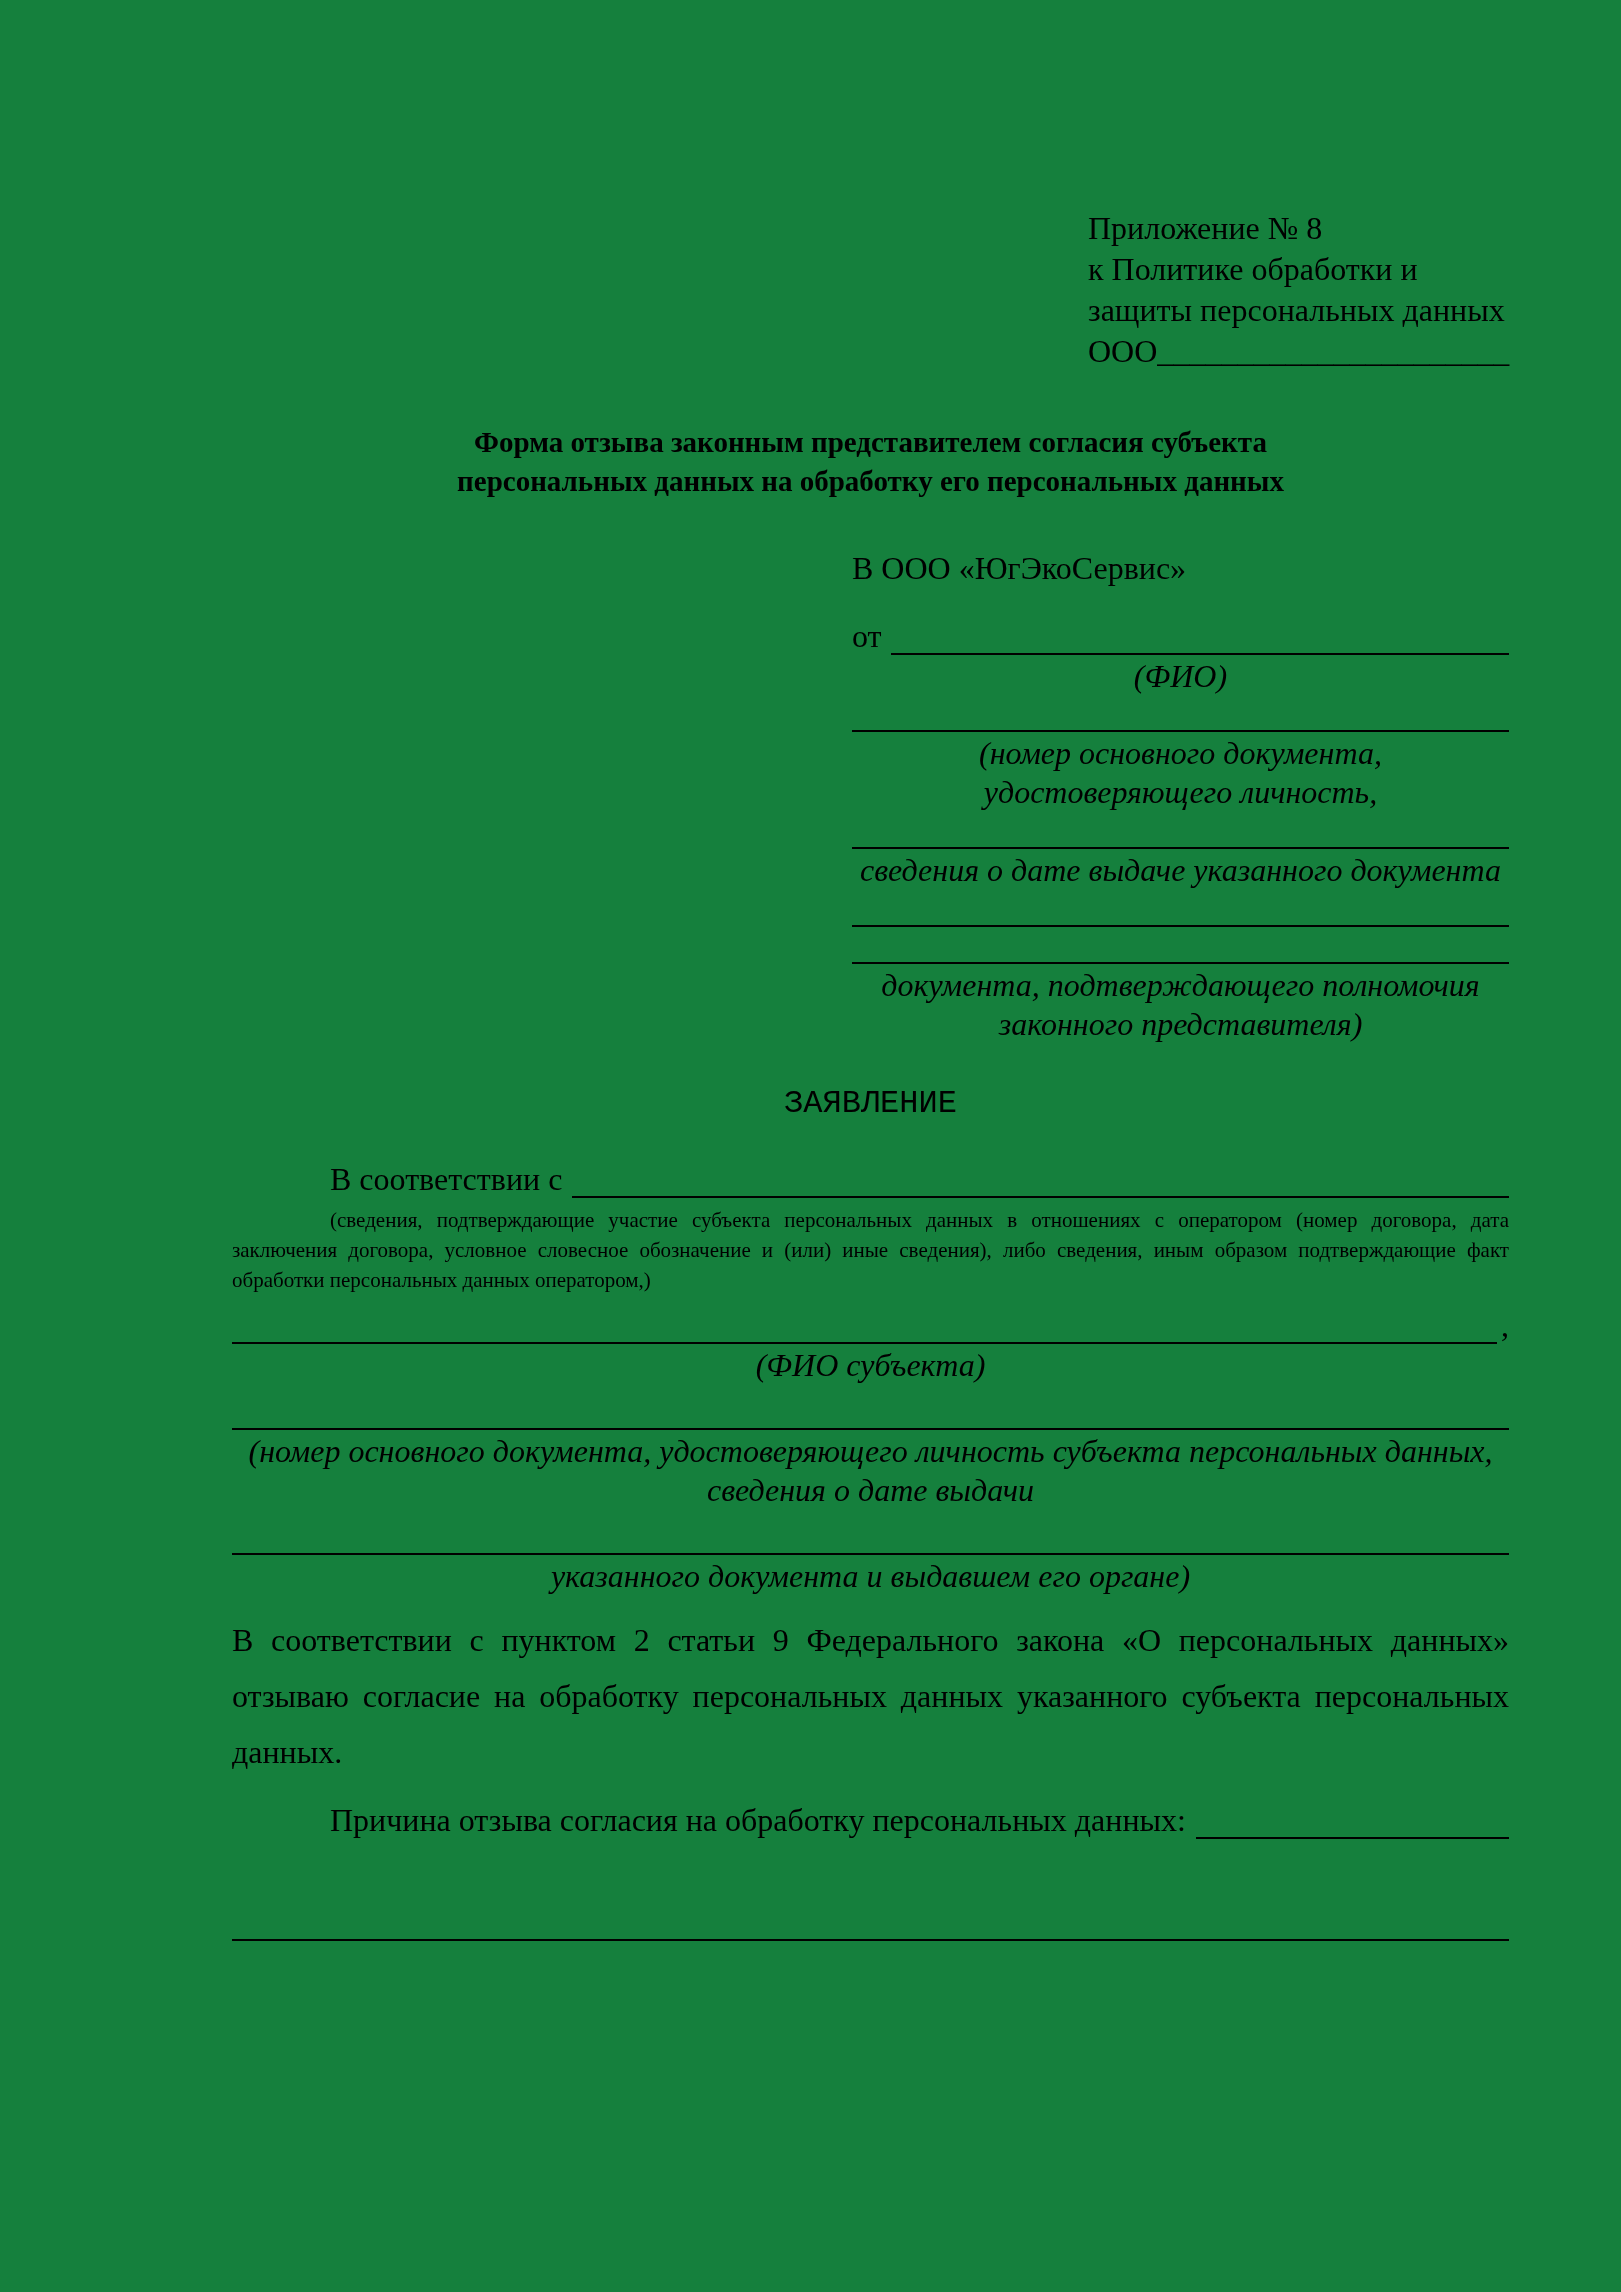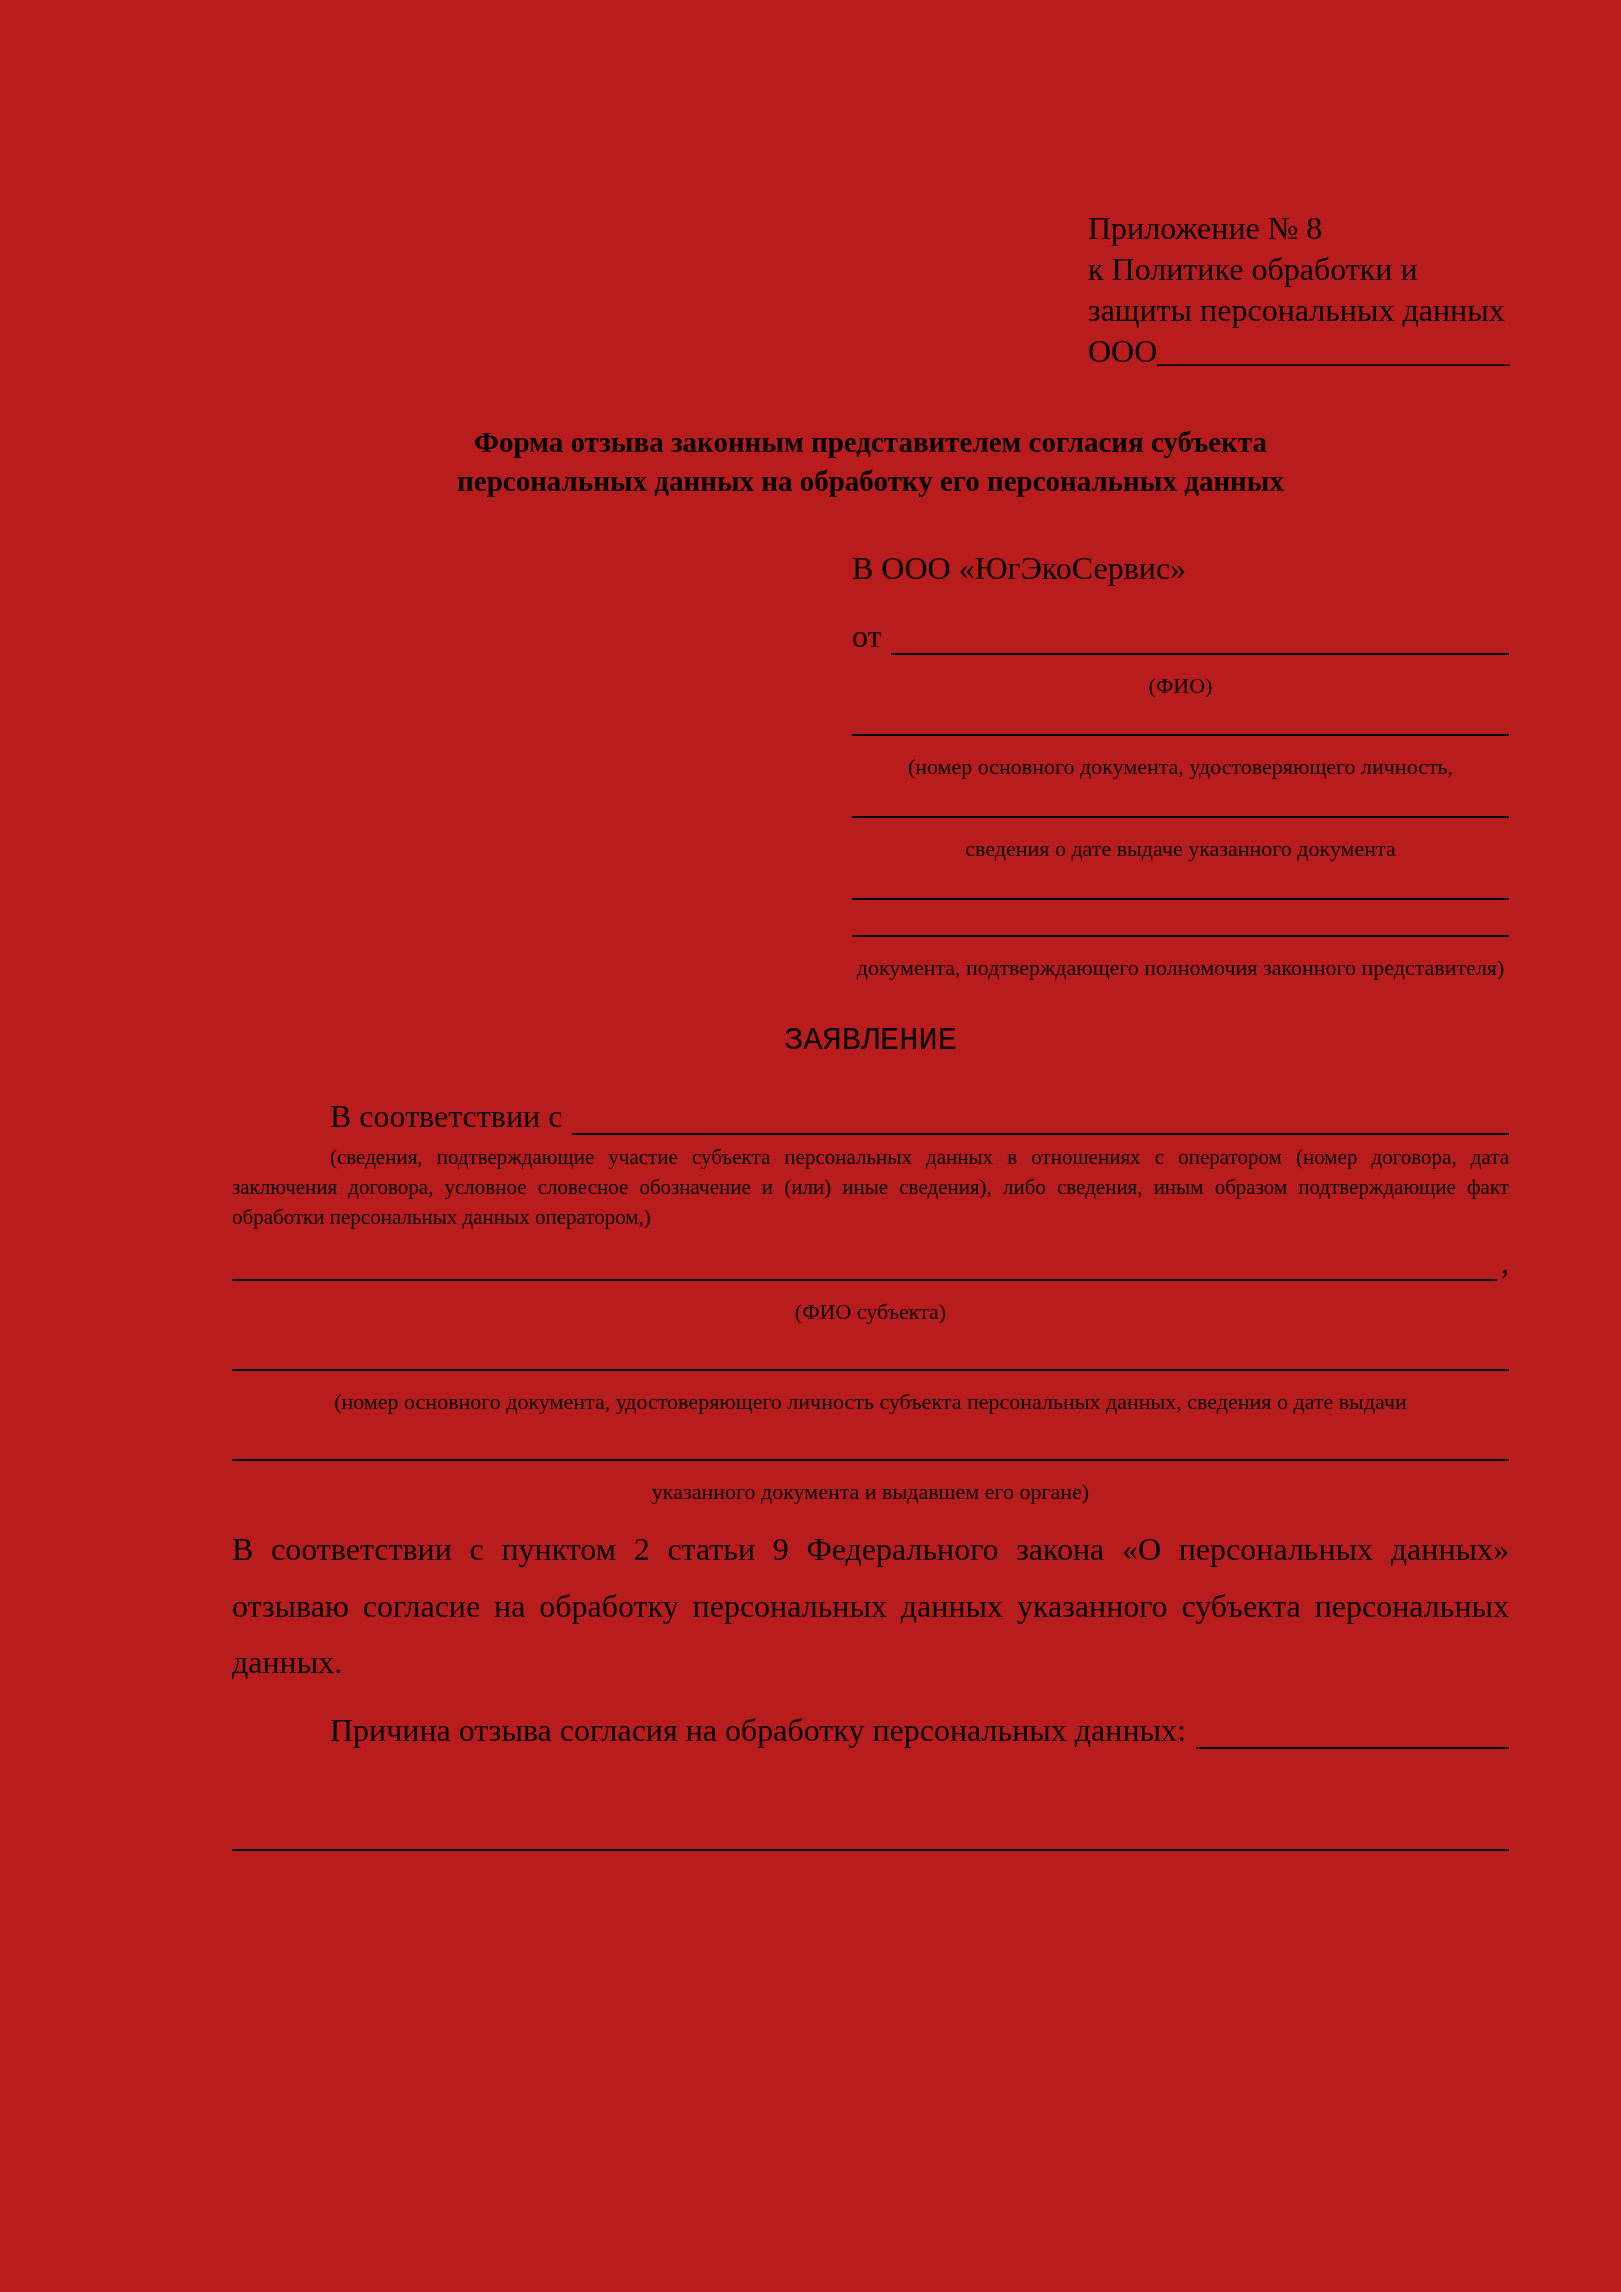--- a/index.html
+++ b/index.html
@@ -1,40 +1,40 @@
 <!DOCTYPE html>
 <html lang="ru"><head>
 <meta charset="utf-8">
 <style>
   html,body { margin:0; padding:0; background:#e8e8e8; }
   .page {
     position:relative;
     width:1621px; height:2293px;
     margin:0 auto;
-    background:#b91c1c;
+    background:#15803d;
     color:#000000;
     font-family:"Liberation Serif","DejaVu Serif",serif;
     font-size:32px;
     box-sizing:border-box;
     padding:208px 112px 0 232px;
     overflow:hidden;
   }
   
   .appendix { margin-left:856px; line-height:1.28; }
   .appendix div { white-space:nowrap; }
 
   
   .doc-title { margin-top:51px; text-align:center; font-weight:700; font-size:29px; line-height:1.34; }
 
   
   .addr { margin-left:620px; margin-top:49px; }
   .row { display:flex; align-items:flex-end; }
   .row .lbl { flex:none; margin-right:9.8px; }
   .fill { flex:1 1 auto; border-bottom:2.9px solid #000; height:5.9px; }
-  .cap { font-size:22px; text-align:center; line-height:1.22; margin-top:18px; }
+  .cap { font-size:32px; text-align:center; line-height:1.22; margin-top:2px;font-style:italic; }
   .blank-group { margin-top:6.9px; }
   .bl { height:28px; border-bottom:2.9px solid #000; }
 
   
   .stmt-heading { margin-top:41px; text-align:center;font-family:Liberation Mono, monospace; }
   .accordance { margin-top:39px; }
   .accordance .lbl { margin-left:98px; }
   .basis-cap { font-size:21px; line-height:1.42; text-align:justify; text-indent:98px; margin-top:7.8px; }
   .op-par { line-height:1.35; margin-top:2px; white-space:pre-wrap; }
   .subject-blank { margin-top:11.8px; }

